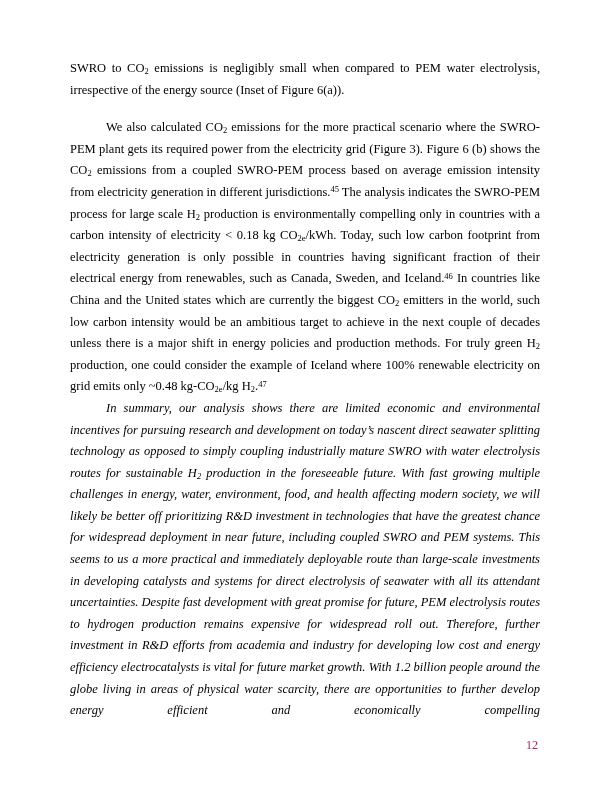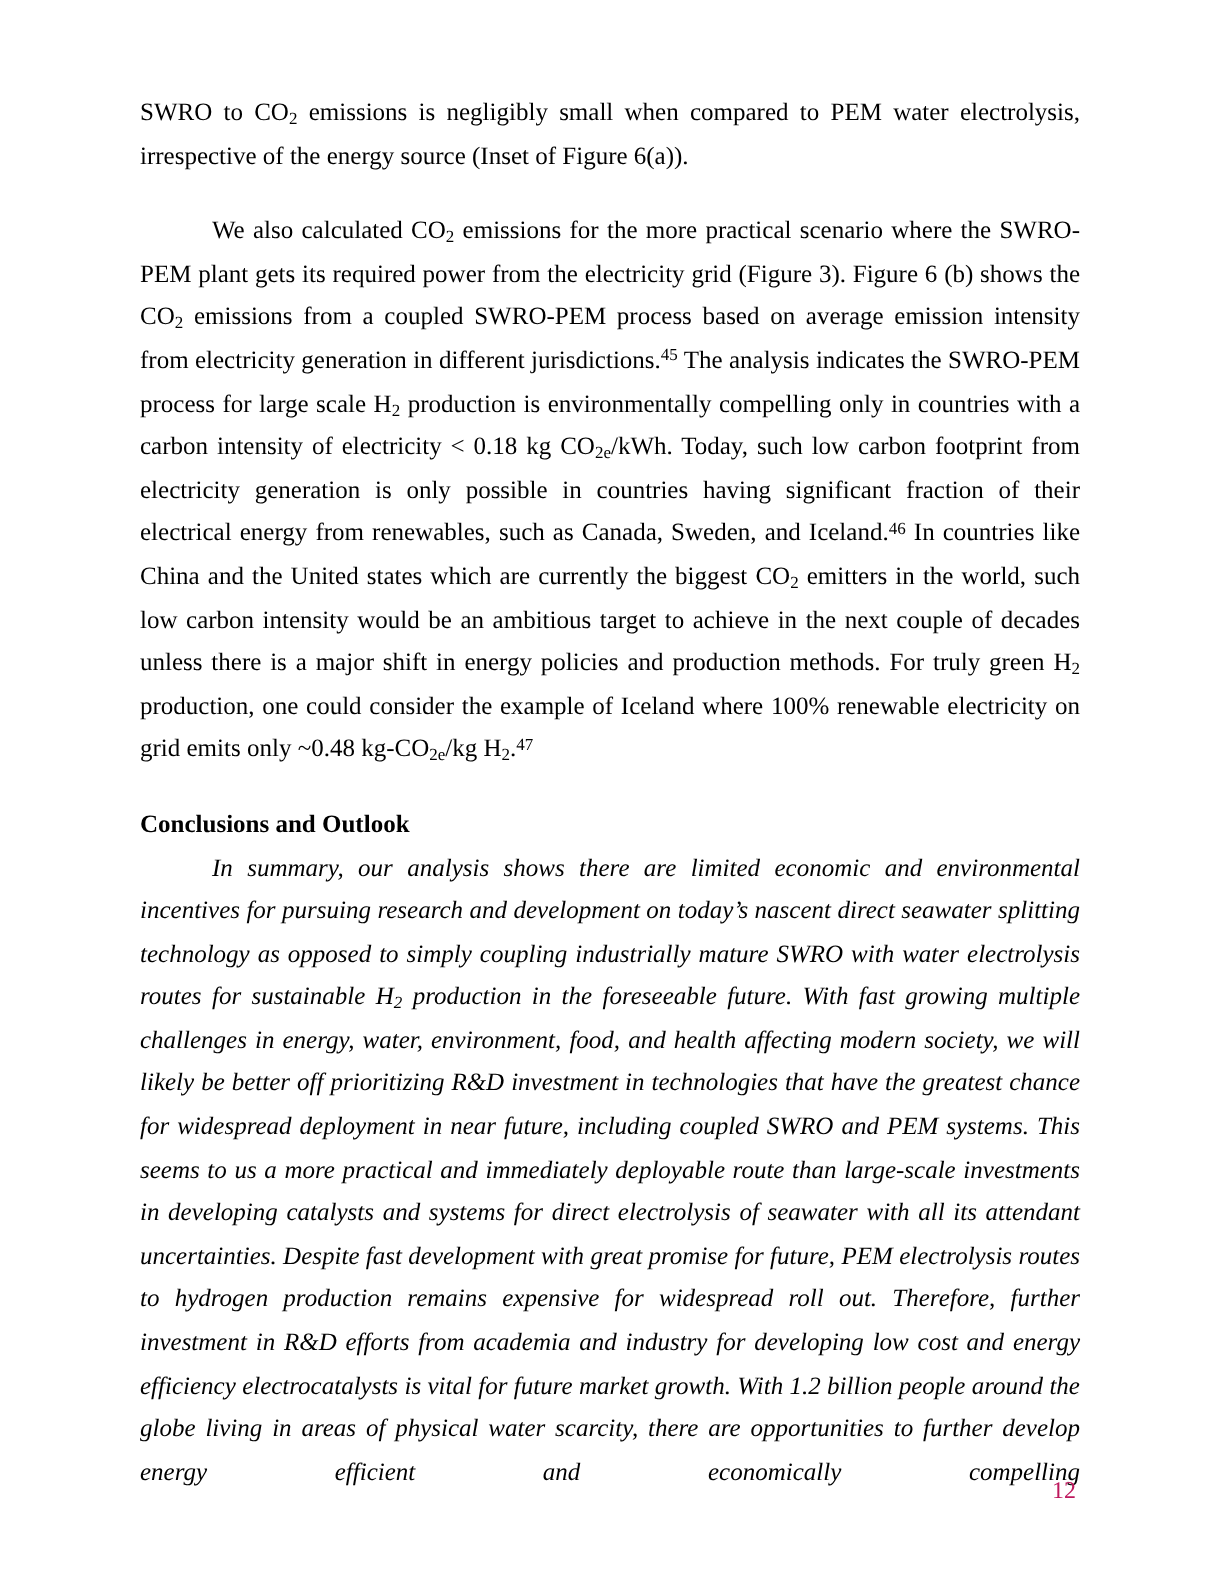--- a/index.html
+++ b/index.html
@@ -10,21 +10,21 @@
   .page {
     position: relative;
     width: 612px;
     height: 792px;
     background: #ffffff;
     color: #000000;
     font-family: "Liberation Serif", "DejaVu Serif", serif;
     font-size: 12.5px;
     line-height: 21.6px;
     box-sizing: border-box;
-    padding: 46px 72px 0 70px;
+    padding: 58px 72px 0 70px;
     overflow: hidden;
   }
   .para {
     margin: 0;
     text-align: justify;
   }
   .indent {
     text-indent: 36px;
   }
   .gap-above {
@@ -63,19 +63,18 @@
 </style>
 </head>
 <body>
 
 <div class="page">
 
   <p class="para"><span>SWRO to CO</span><sub>2</sub><span> emissions is negligibly small when compared to PEM water electrolysis, irrespective of the energy source (Inset of Figure 6(a)).</span></p>
 
   <p class="para indent gap-above"><span>We also calculated CO</span><sub>2</sub><span> emissions for the more practical scenario where the SWRO-PEM plant gets its required power from the electricity grid (Figure 3). Figure 6 (b) shows the CO</span><sub>2</sub><span> emissions from a coupled SWRO-PEM process based on average emission intensity from electricity generation in different jurisdictions.</span><sup>45</sup><span>  The analysis indicates the SWRO-PEM process for large scale H</span><sub>2</sub><span> production is environmentally compelling only in countries with a carbon intensity of electricity &lt; 0.18 kg CO</span><sub>2e</sub><span>/kWh. Today, such low carbon footprint from electricity generation is only possible in countries having significant fraction of their electrical energy from renewables, such as Canada, Sweden, and Iceland.</span><sup>46</sup><span> In countries like China and the United states which are currently the biggest CO</span><sub>2</sub><span> emitters in the world,  such low carbon intensity would be an ambitious target to achieve in the next couple of decades unless there is a major shift in energy policies and production methods. For truly green H</span><sub>2</sub><span> production, one could consider the example of Iceland where 100% renewable electricity on grid emits only ~0.48 kg-CO</span><sub>2e</sub><span>/kg H</span><sub>2</sub><span>.</span><sup>47</sup></p>
 
-  <h2 class="heading">Conclusions and Outlook</h2>
 
   <p class="para indent justify-last"><span>In summary, our analysis shows there are limited economic and environmental incentives for pursuing research and development on today’s nascent direct seawater splitting technology as opposed to simply coupling industrially mature SWRO with water electrolysis routes for sustainable H</span><sub>2</sub><span> production in the foreseeable future. With fast growing multiple challenges in energy, water, environment, food, and health affecting modern society, we will likely be better off prioritizing R&amp;D investment in technologies that have the greatest chance for widespread deployment in near future, including coupled SWRO and PEM systems. This seems to us a more practical and immediately deployable route than large-scale investments in developing catalysts and systems for direct electrolysis of seawater with all its attendant uncertainties. Despite fast development with great promise for future, PEM electrolysis routes to hydrogen production remains expensive for widespread roll out. Therefore, further investment in R&amp;D efforts from academia and industry for developing low cost and energy efficiency electrocatalysts is vital for future market growth. With 1.2 billion people around the globe living in areas of physical water scarcity, there are opportunities to further develop energy efficient and economically compelling</span></p>
 
   <div class="footer">12</div>
 
 </div>
 
 </body></html>

